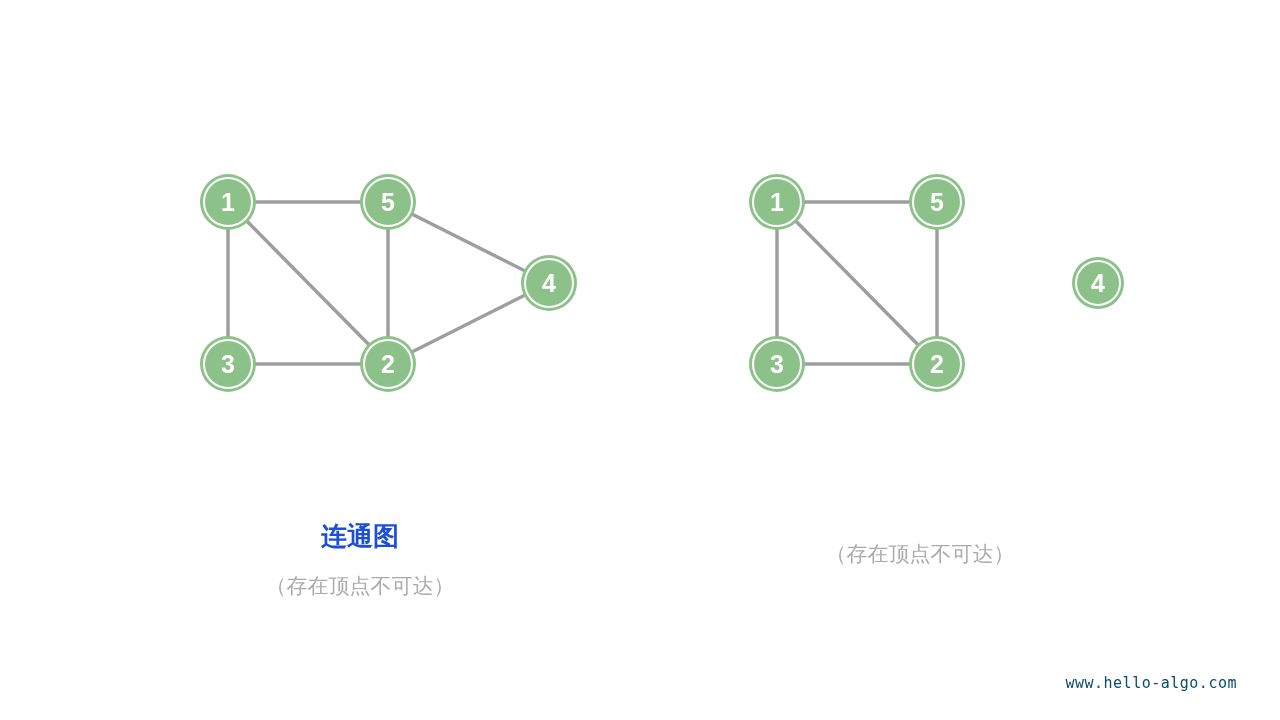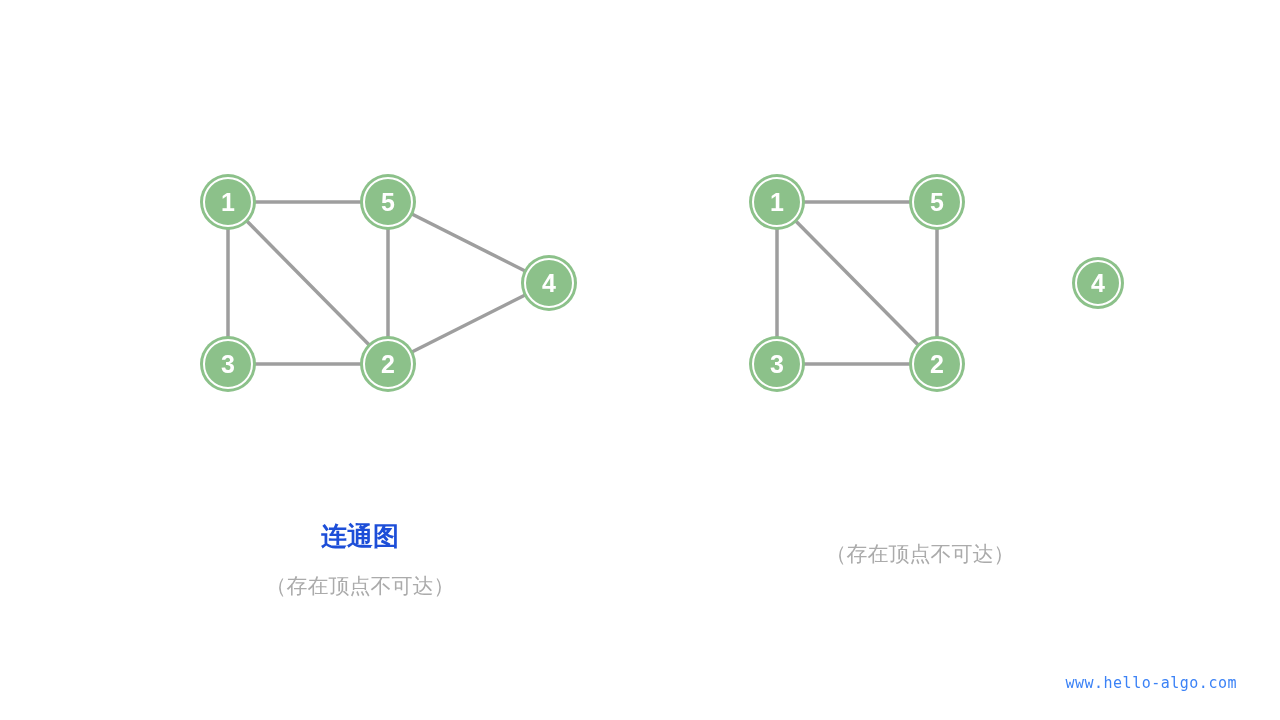--- a/index.html
+++ b/index.html
@@ -39,21 +39,21 @@
     font-weight: 400;
     color: #ababab;
     line-height: 26px;
   }
   .watermark {
     position: absolute;
     right: 43px;
     bottom: 28px;
     font-family: "DejaVu Sans Mono", monospace;
     font-size: 15px;
-    color: #3b82f6;
+    color: #0c4a6e;
     letter-spacing: 0.5px;
   }
   svg text.node-label {
     font-family: "Liberation Sans", sans-serif;
     font-size: 25px;
     font-weight: 700;
     fill: #ffffff;
     text-anchor: middle;
   }
 </style>

